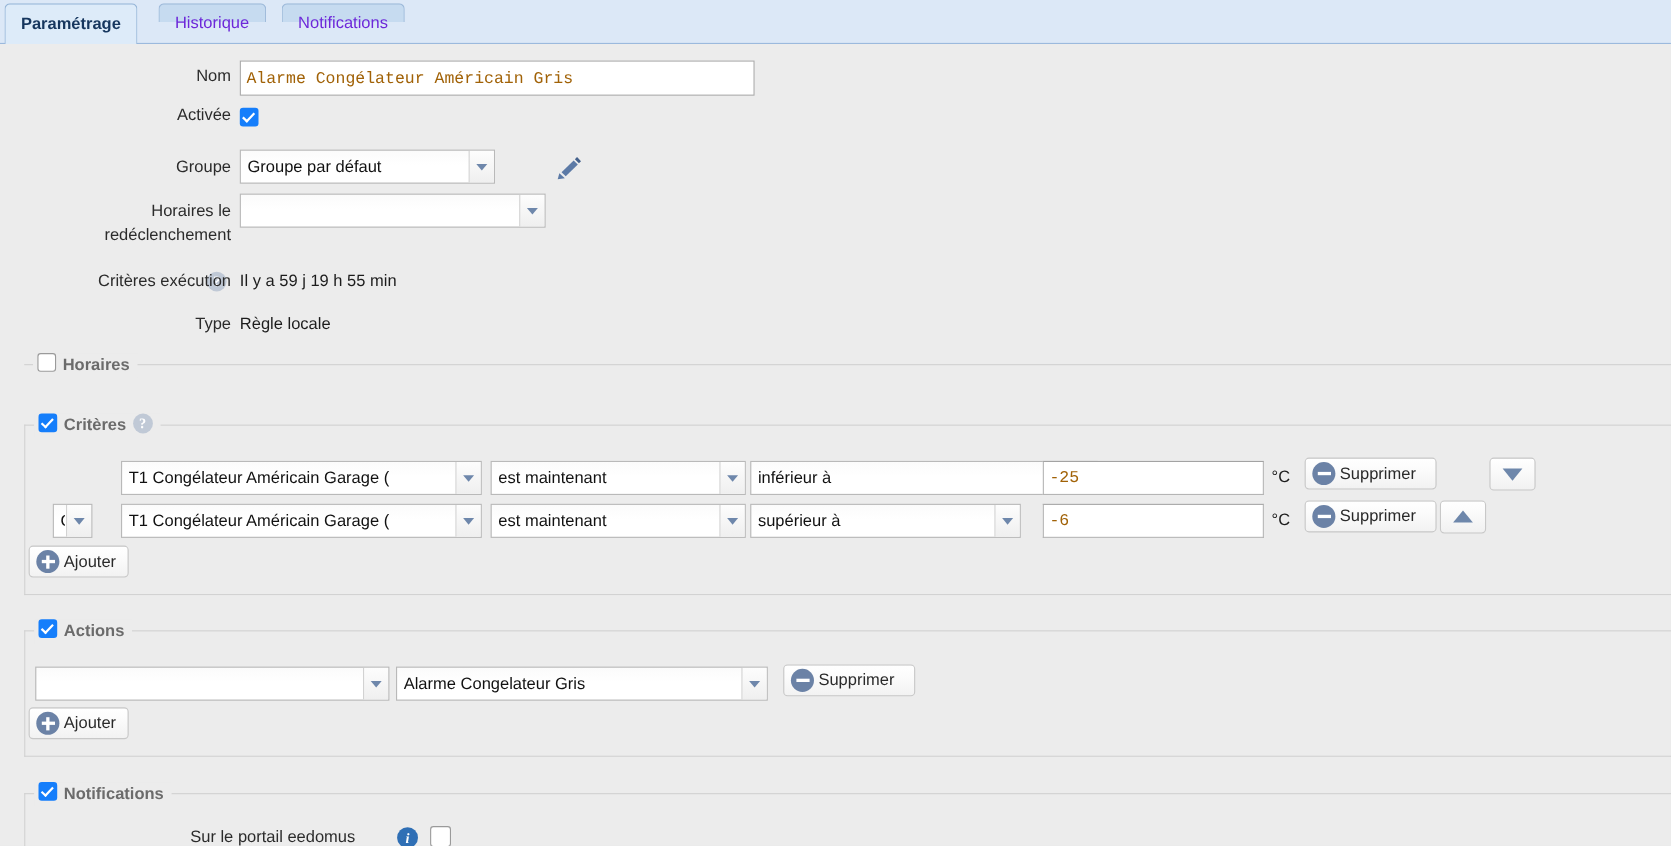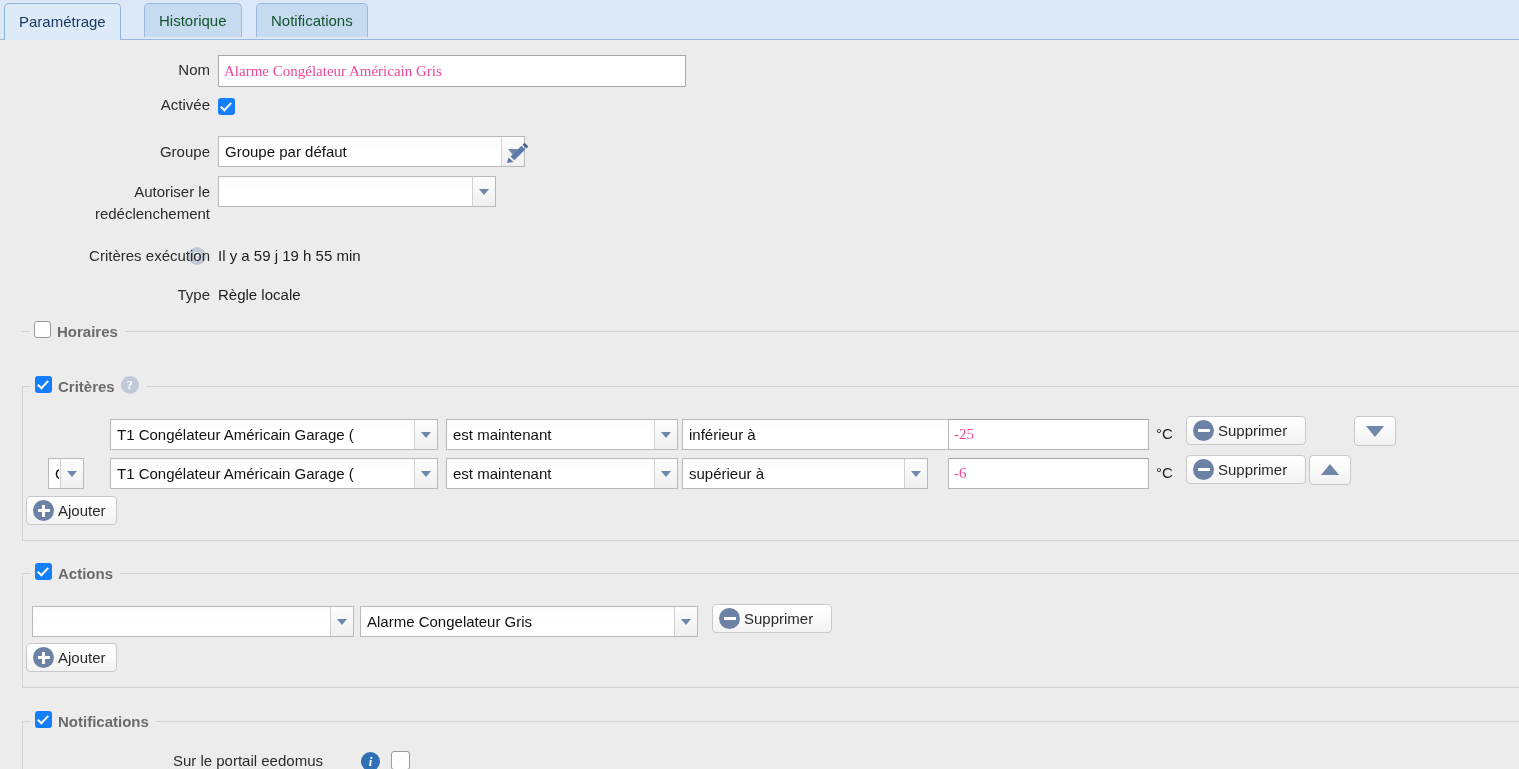--- a/index.html
+++ b/index.html
@@ -23,38 +23,38 @@
     top: 0; left: 0;
     width: 1519px;
     height: 40px;
     background: #dce8f7;
     border-bottom: 1px solid #9bb9dd;
     box-sizing: border-box;
   }
   .tab {
     position: absolute;
     top: 3px;
-    height: 34px;
+    height: 17px;
     line-height: 33px;
     padding: 0 14px;
     box-sizing: border-box;
     border: 1px solid #9db9d9;
     border-bottom: none;
     border-radius: 5px 5px 0 0;
     background: #c6dbf0;
-    color: #14532d;
+    color: #6d28d9;
     font-size: 15px;
     text-align: center;
     white-space: nowrap;
     cursor: pointer;
   }
   .tab.active {
     background: #ddebf9;
     color: #16365e;
-    font-weight: normal;
+    font-weight: bold;
     border-color: #93b3d6;
     height: 37px;
     line-height: 35px;
     top: 3px;
   }
   #tab0 { left: 4px; }
   #tab1 { left: 144px; }
   #tab2 { left: 256px; }
 
   
@@ -66,23 +66,23 @@
     font-size: 15px;
   }
   .fvalue { position: absolute; font-size: 15px; color: #1c1c1c; }
 
   
   .tinput {
     box-sizing: border-box;
     border: 1px solid #b5b5b5;
     border-top-color: #a3a3a3;
     background: #ffffff;
-    font-family: Liberation Serif, serif;
-    font-size: 15px;
-    color: #ec4899;
+    font-family: Liberation Mono, monospace;
+    font-size: 15px;
+    color: #a16207;
     padding: 0 5px;
     outline: none;
   }
   .tinput.focused { border-color: #a9a9a9; }
 
   
   .sel {
     box-sizing: border-box;
     position: relative;
     border: 1px solid #b9b9b9;
@@ -291,31 +291,31 @@
 
 <div class="formtop">
 
   <div class="flabel" style="left:60px; top:21px; width:150px;">Nom</div>
   <input class="tinput focused" type="text" style="position: absolute; left: 218px; top: 15px; width: 468px; height: 32px;" value="Alarme Congélateur Américain Gris">
 
   <div class="flabel" style="left:60px; top:56px; width:150px;">Activée</div>
   <div class="cbx" style="position:absolute; left:218px; top:58px;"></div>
 
   <div class="flabel" style="left:60px; top:103px; width:150px;">Groupe</div>
-  <div class="sel" style="position:absolute; left:218px; top:96px; width:307px; height:31px; line-height:30px;">
+  <div class="sel" style="position:absolute; left:218px; top:96px; width:232px; height:31px; line-height:30px;">
     <span class="seltext">Groupe par défaut</span>
     <span class="arrowbox"></span>
   </div>
   <svg class="pencil" style="left:505px; top:102px;" width="26" height="24" viewBox="0 0 26 24">
     <polygon points="2,21 3.5,15.5 8.5,20" fill="#5c7aa6"></polygon>
     <polygon points="5.5,14.5 16.5,3.8 20.3,7.6 9.3,18.3" fill="#5c7aa6"></polygon>
     <polygon points="17.6,2.7 19.6,0.8 23.2,4.5 21.3,6.4" fill="#44618c"></polygon>
   </svg>
 
-  <div class="flabel" style="left:40px; top:143px; width:170px;">Autoriser le</div>
+  <div class="flabel" style="left:40px; top:143px; width:170px;">Horaires le</div>
   <div class="flabel" style="left:20px; top:165px; width:190px;">redéclenchement</div>
   <span class="helpicon" style="position:absolute; left:188px; top:207px;">?</span>
   <div class="sel" style="position:absolute; left:218px; top:136px; width:278px; height:31px; line-height:30px;">
     <span class="arrowbox"></span>
   </div>
 
   <div class="flabel" style="left:20px; top:207px; width:190px;">Critères exécution</div>
   <div class="fvalue" style="left:218px; top:207px;">Il y a 59 j 19 h 55 min</div>
 
   <div class="flabel" style="left:60px; top:246px; width:150px;">Type</div>

